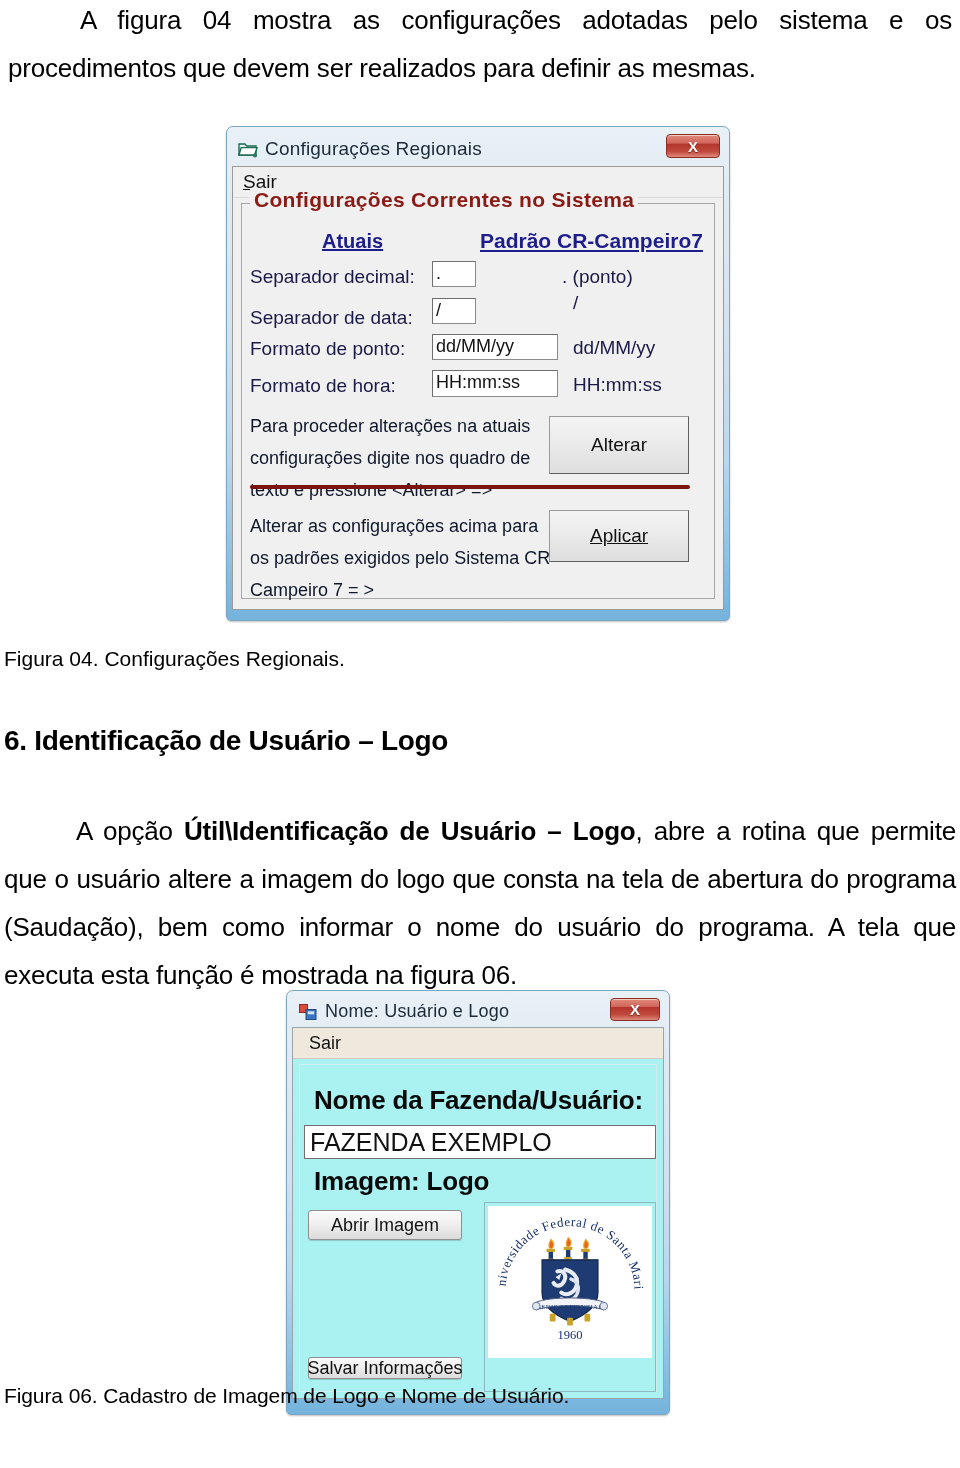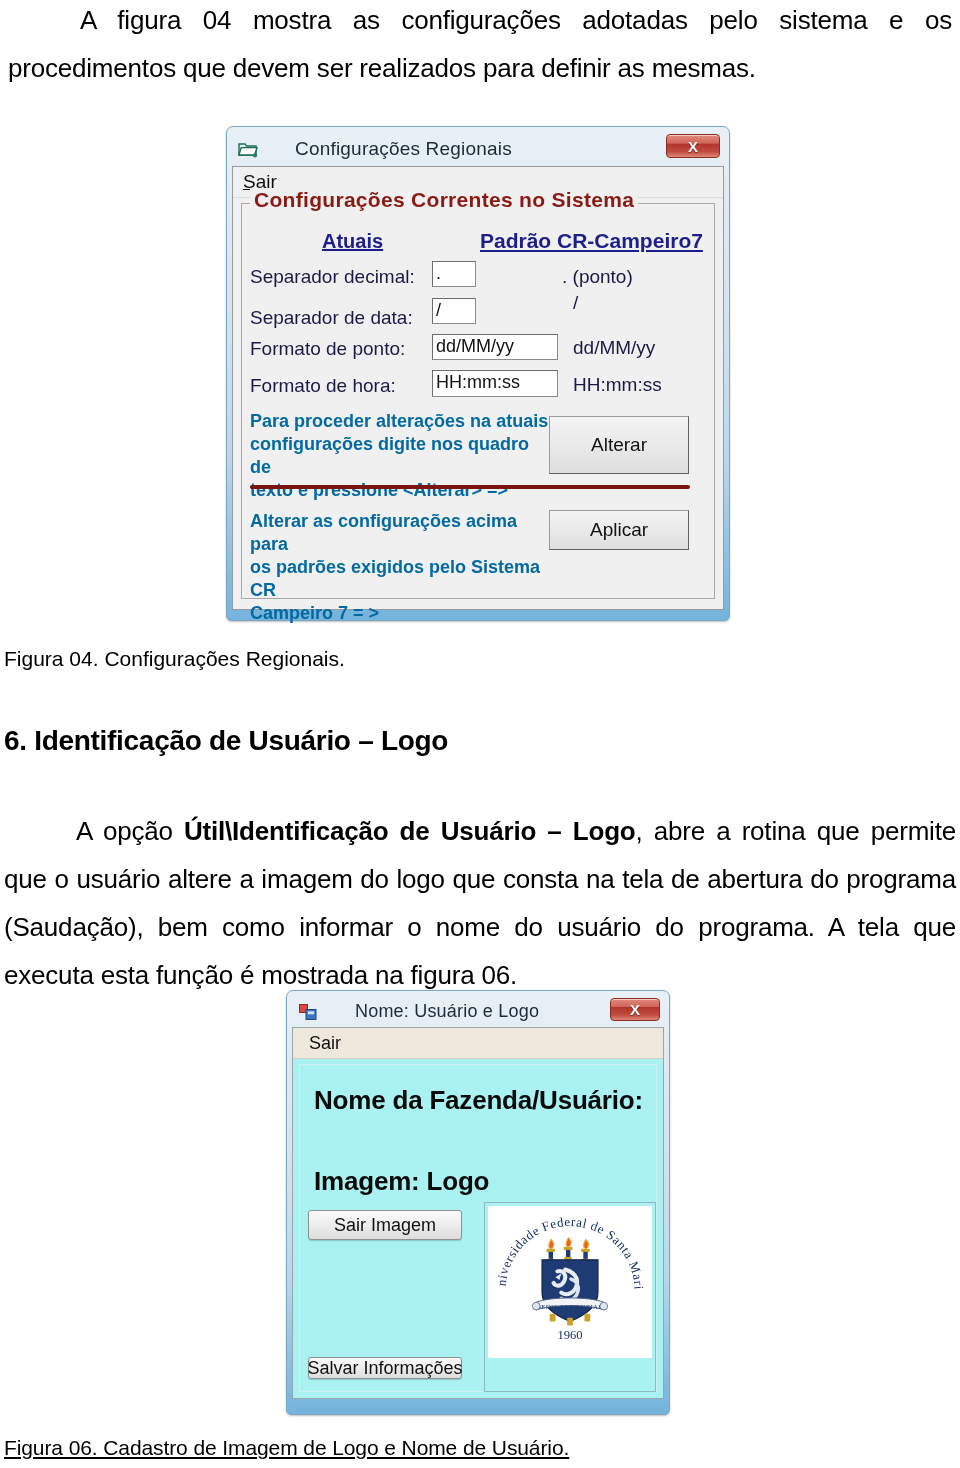--- a/index.html
+++ b/index.html
@@ -65,21 +65,20 @@
     height: 34px;
     display: flex;
     align-items: center;
     padding-left: 6px;
   }
   .win-title {
     font-size: 19px;
     color: #1b2a38;
     letter-spacing: 0.2px;
     white-space: nowrap;
-    margin-left: 30px;
   }
   .win-icon {
     width: 20px; height: 18px;
     margin-right: 7px;
     flex: 0 0 auto;
     position: relative;
   }
   .close-btn {
     position: absolute;
     top: 2px;
@@ -175,24 +174,23 @@
   }
   .f-std {
     position: absolute;
     font-size: 19px;
     color: #1a1a46;
     white-space: nowrap;
   }
   .hint-text {
     position: absolute;
     font-size: 18px;
-    line-height: 23px;
-    color: #0369a1;
+    line-height: 32px;
+    color: #0f172a;
     white-space: pre-line;
-    font-weight: bold;
   }
   .win-btn {
     position: absolute;
     box-sizing: border-box;
     background: linear-gradient(to bottom,#f4f4f4 0%, #eaeaea 50%, #dedede 100%);
     border: 1px solid #9b9b9b;
     border-right-color: #5f5f5f;
     border-bottom-color: #5f5f5f;
     display: flex;
     align-items: center;
@@ -335,21 +333,21 @@
       <span class="hint-text" style="left:8px; top:207px; width:300px;">Para proceder alterações na atuais
 configurações digite nos quadro de
 texto e pressione &lt;Alterar&gt; =&gt;</span>
       <span class="win-btn" style="left:307px; top:213px; width:140px; height:58px;">Alterar</span>
 
       <span class="sep-rule" style="left:8px; top:282px; width:440px;"></span>
 
       <span class="hint-text" style="left:8px; top:307px; width:310px;">Alterar as configurações acima para
 os padrões exigidos pelo Sistema CR
 Campeiro 7 = &gt;</span>
-      <span class="win-btn" style="left:307px; top:307px; width:140px; height:40px;">Aplicar</span>
+      <span class="win-btn" style="left:307px; top:307px; width:140px; height:52px;text-decoration:underline;">Aplicar</span>
     </div>
   </div>
 </div>
 
 <div class="fig-caption" style="left:4px; top:645px;">Figura 04. Configurações Regionais.</div>
 
 <div class="section-heading" style="left:4px; top:725px;text-align:center;">6. Identificação de Usuário – Logo</div>
 
 <div class="doc-para" style="left:4px; top:807px; width:952px;">
   <span class="indent"></span><span>A opção </span><b>Útil\Identificação de Usuário – Logo</b><span>, abre a rotina que permite que o usuário altere a imagem do logo que consta na tela de abertura do programa (Saudação), bem como informar o nome do usuário do programa. A tela que executa esta função é mostrada na figura 06.</span>
@@ -371,24 +369,25 @@
 
   <div class="d2-body">
     <div class="d2-menubar">
       <span class="d2-menu-item">Sair</span>
     </div>
 
     <div class="d2-inner">
 
       <span class="d2-heading" style="left:14px; top:20px;">Nome da Fazenda/Usuário:</span>
 
+      <span class="d2-textbox" style="left:4px; top:60px; width:352px; height:34px;">FAZENDA EXEMPLO</span>
 
       <span class="d2-heading" style="left:14px; top:101px;">Imagem:  Logo</span>
 
-      <span class="d2-btn" style="left:8px; top:145px; width:154px; height:30px;">Sair Imagem</span>
+      <span class="d2-btn" style="left:8px; top:145px; width:154px; height:30px;">Abrir Imagem</span>
 
       <span class="d2-btn" style="left:8px; top:292px; width:154px; height:22px;">Salvar Informações</span>
 
       <div class="logo-frame" style="left:184px; top:137px; width:172px; height:190px;">
         <div class="logo-white">
           <svg viewBox="0 0 170 150" class="logo-svg" aria-hidden="true">
             <defs>
               <path id="arcTop" d="M 18 84 A 67 67 0 0 1 152 84" fill="none"></path>
             </defs>
 
@@ -439,13 +438,13 @@
             </g>
 
             <text x="85" y="134" text-anchor="middle" font-family="'Liberation Serif', serif" font-size="13" fill="#17306b">1960</text>
           </svg>
         </div>
       </div>
     </div>
   </div>
 </div>
 
-<div class="fig-caption caption-low" style="left:4px; top:1434px;text-decoration:underline;">Figura 06. Cadastro de Imagem de Logo e Nome de Usuário.</div>
+<div class="fig-caption caption-low" style="left:4px; top:1382px;">Figura 06. Cadastro de Imagem de Logo e Nome de Usuário.</div>
 
 </body></html>

